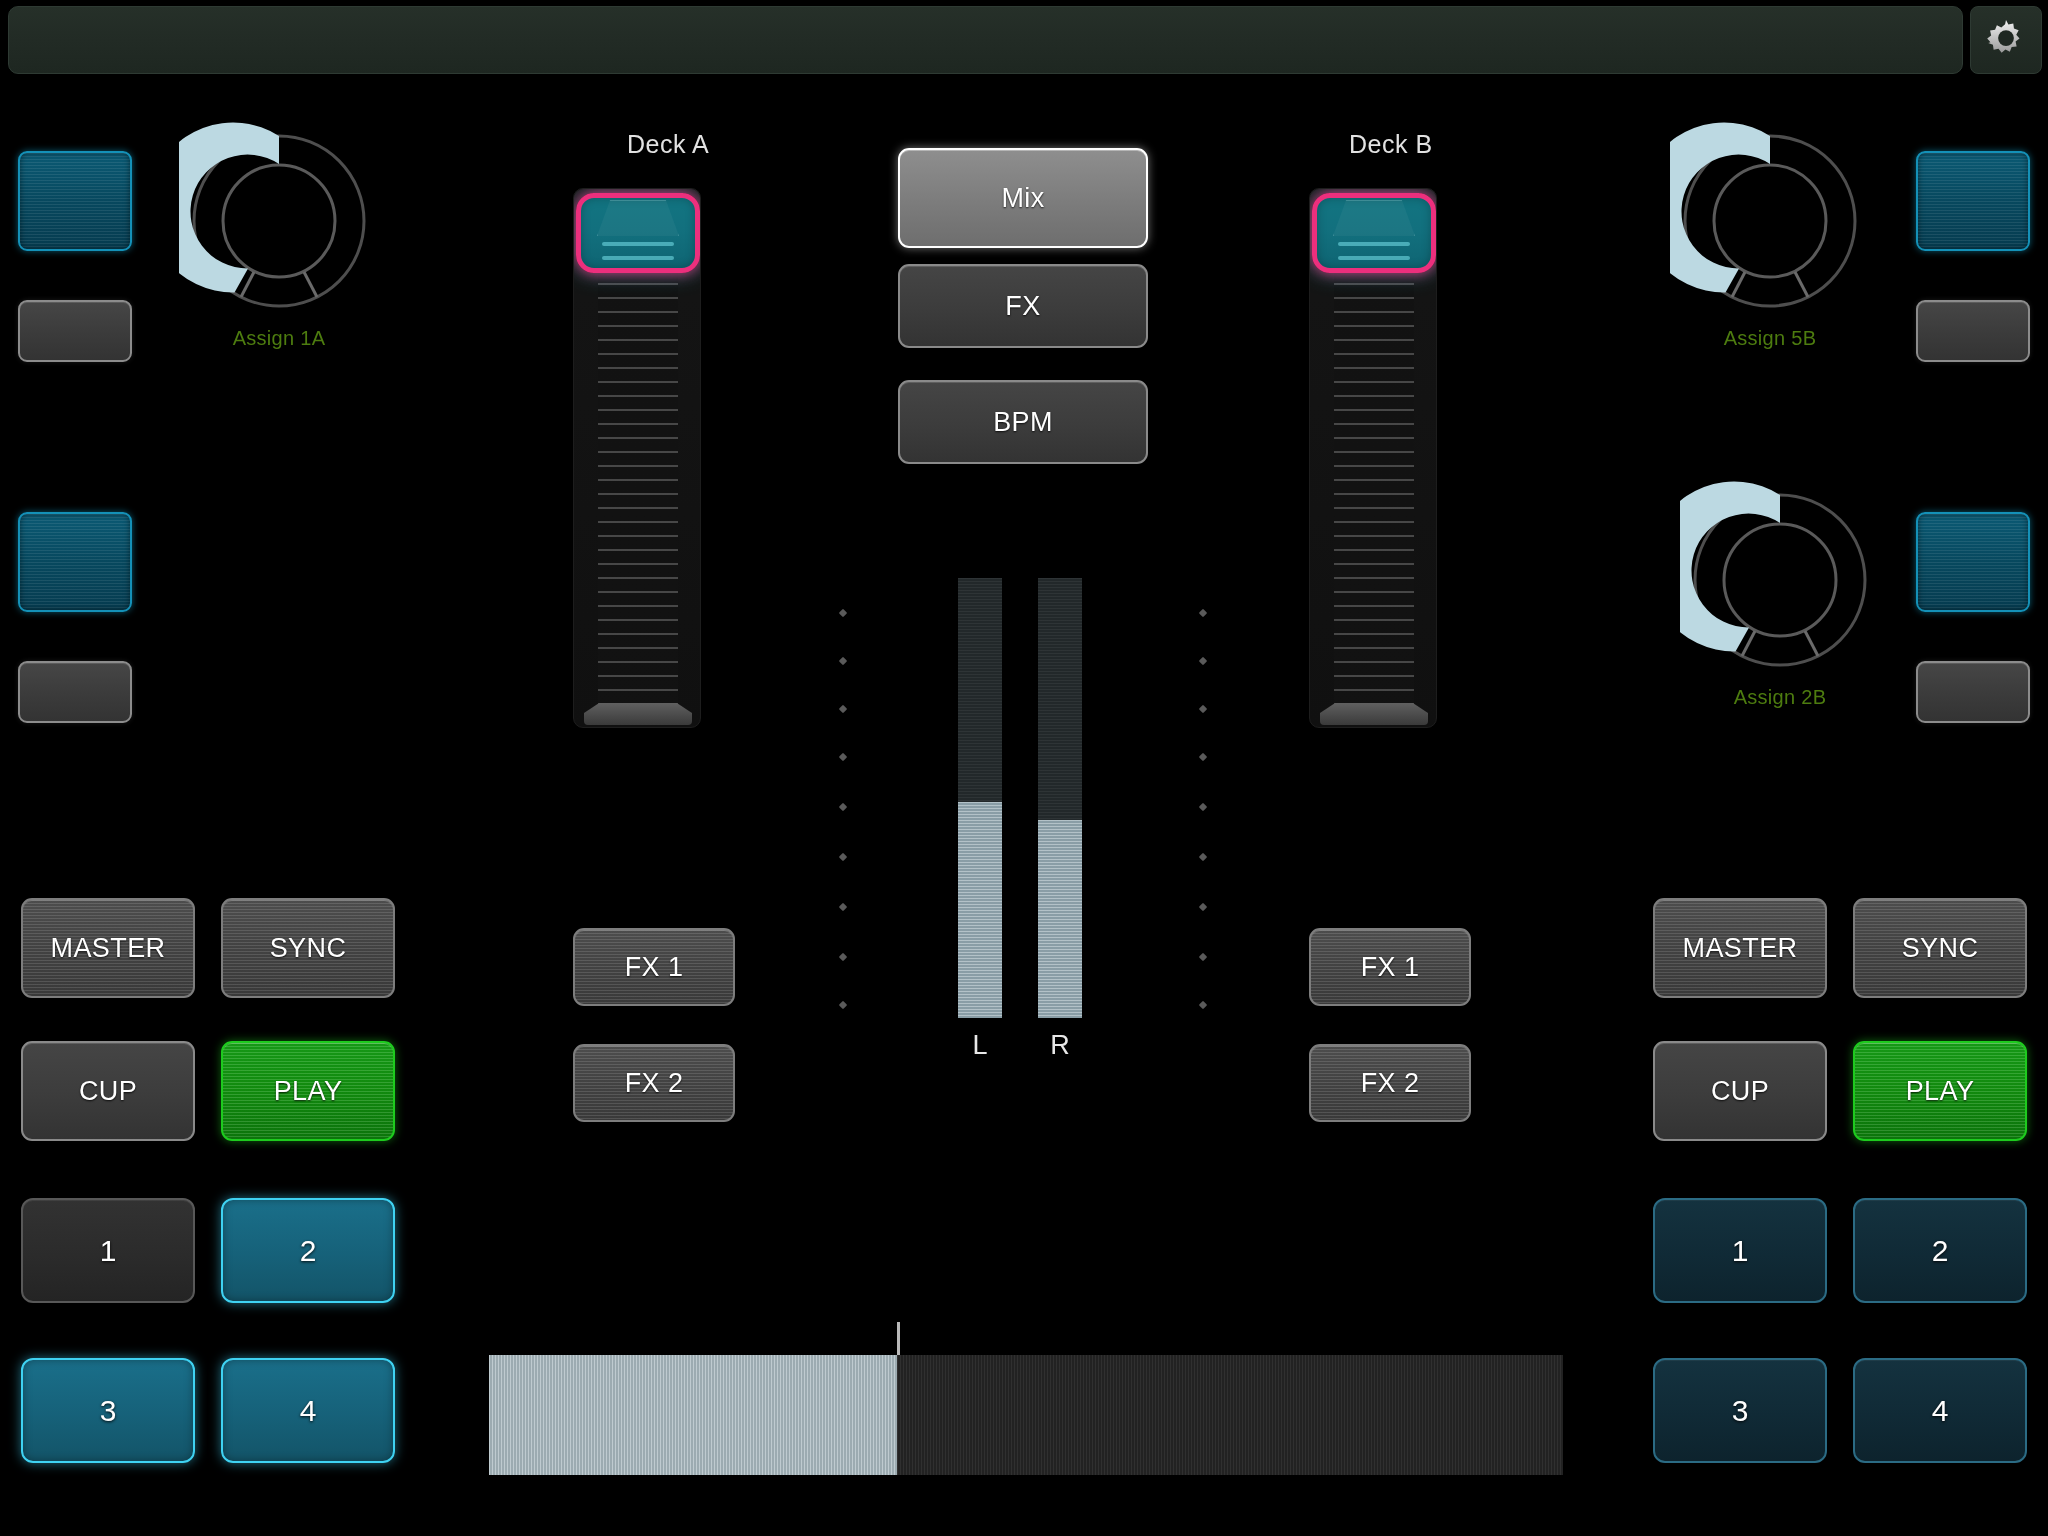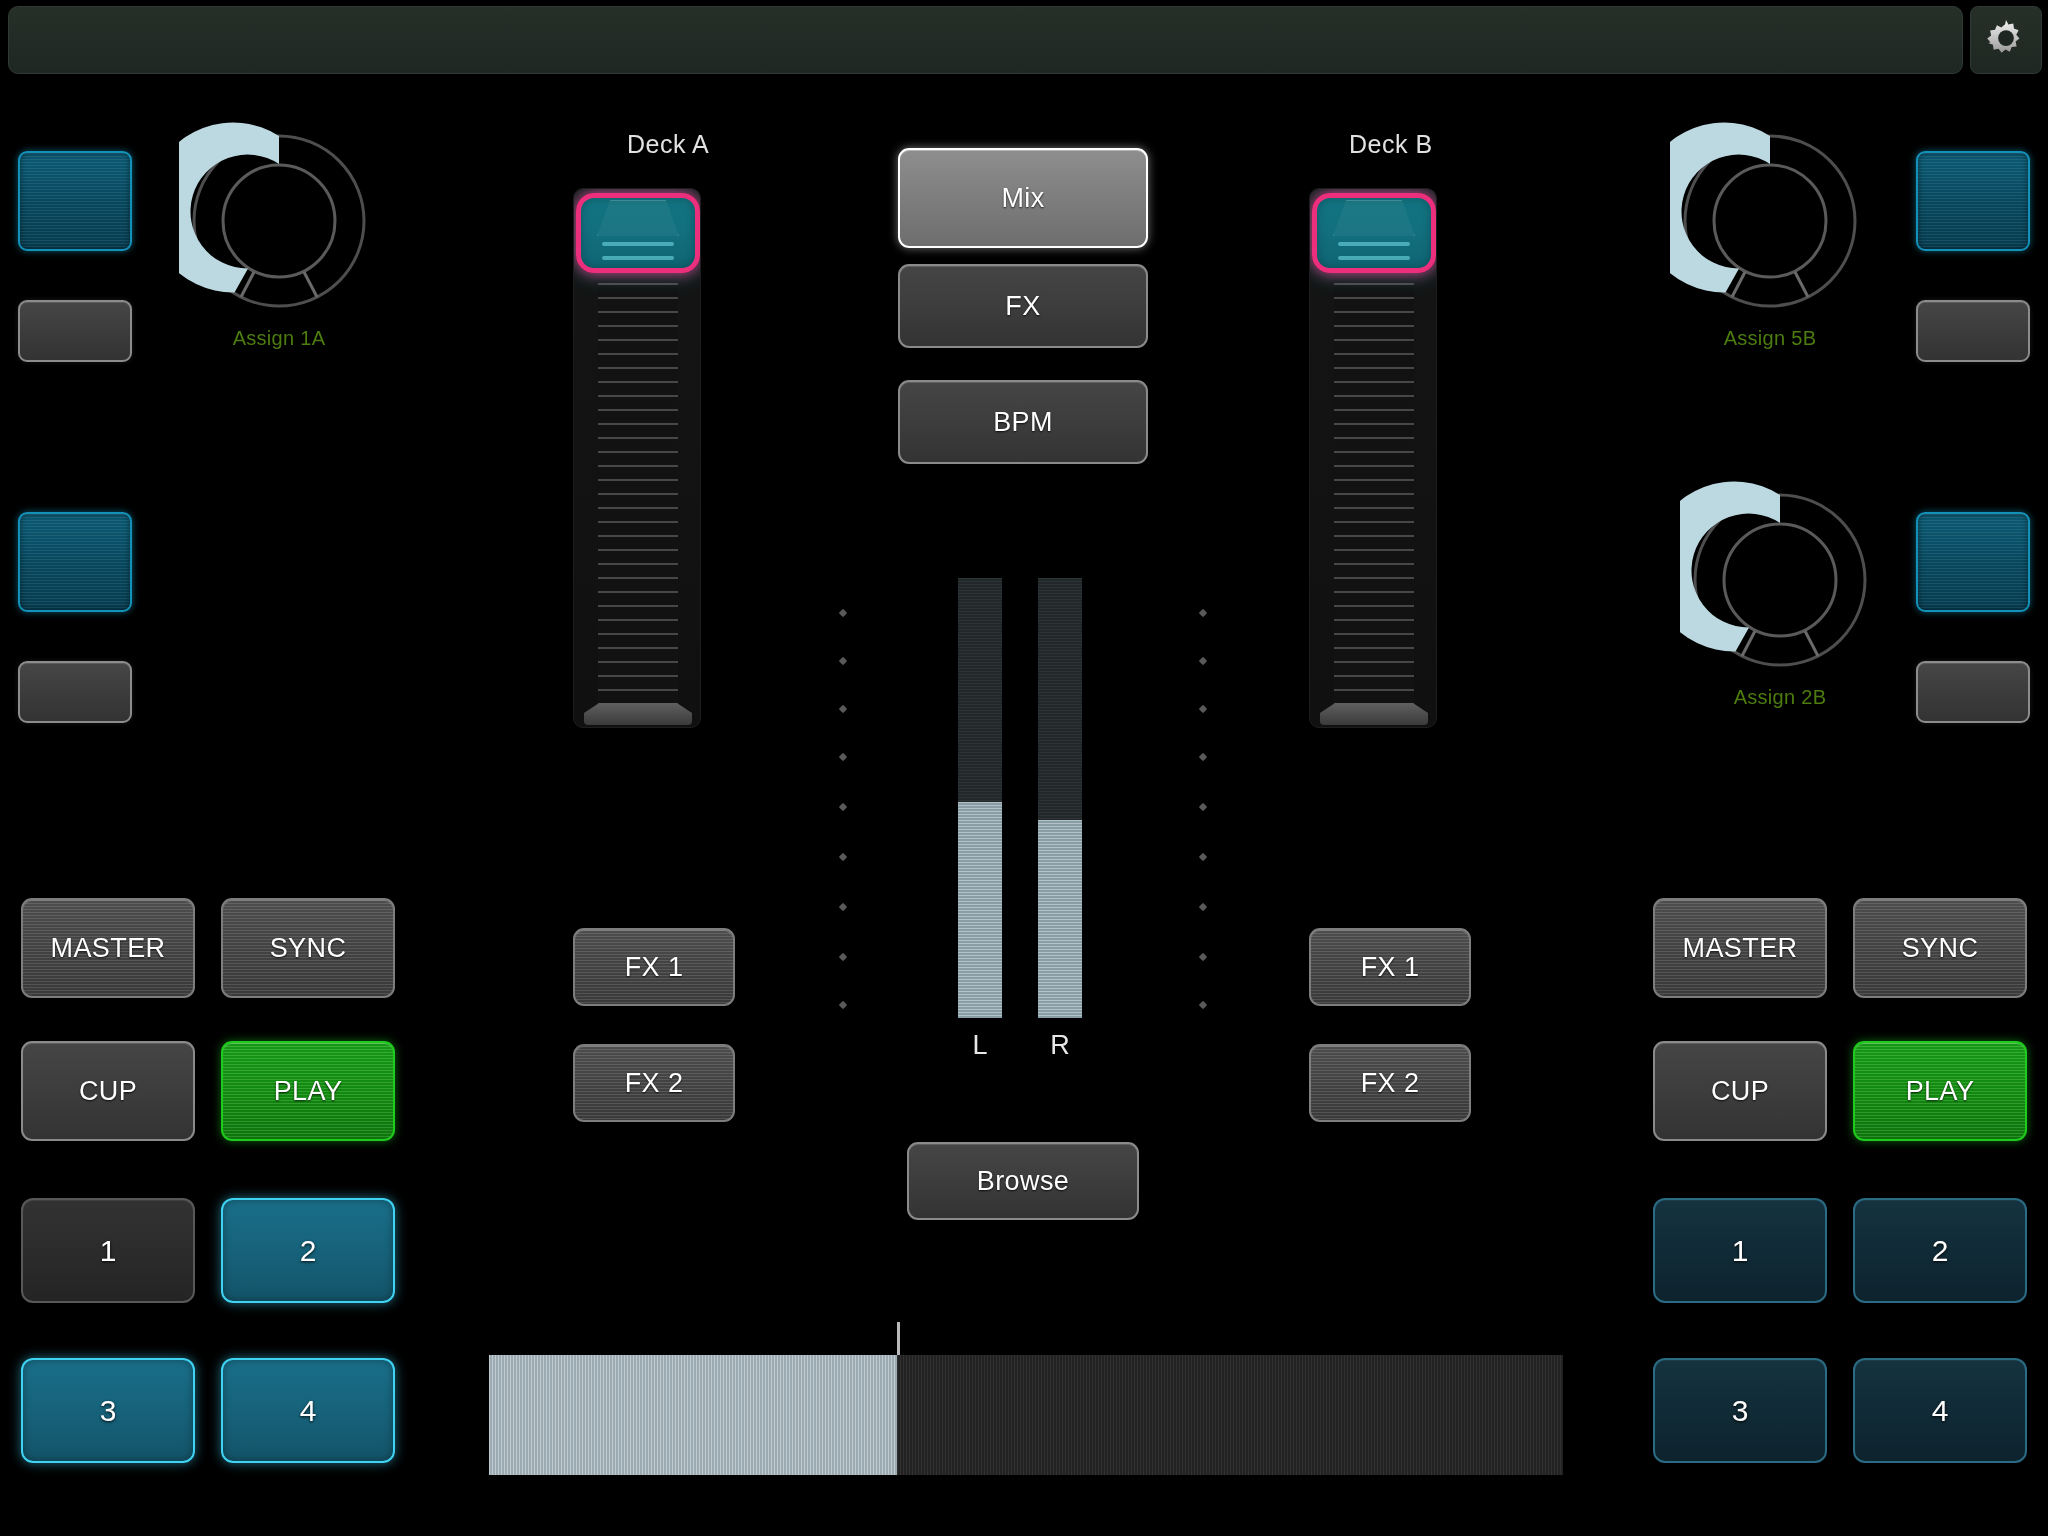--- a/index.html
+++ b/index.html
@@ -408,23 +408,20 @@
   <div class="dot" style="left:1200px; top:610px;"></div>
   <div class="dot" style="left:1200px; top:658px;"></div>
   <div class="dot" style="left:1200px; top:706px;"></div>
   <div class="dot" style="left:1200px; top:754px;"></div>
   <div class="dot" style="left:1200px; top:804px;"></div>
   <div class="dot" style="left:1200px; top:854px;"></div>
   <div class="dot" style="left:1200px; top:904px;"></div>
   <div class="dot" style="left:1200px; top:954px;"></div>
   <div class="dot" style="left:1200px; top:1002px;"></div>
 
-  <div class="btn plain" style="left:907px; top:1142px; width:232px; height:78px;">
-    <span>Browse</span>
-  </div>
 
   <div class="btn striped" style="left:573px; top:928px; width:162px; height:78px;">
     <span>FX 1</span>
   </div>
   <div class="btn striped" style="left:573px; top:1044px; width:162px; height:78px;">
     <span>FX 2</span>
   </div>
 
   <div class="btn striped" style="left:1309px; top:928px; width:162px; height:78px;">
     <span>FX 1</span>

